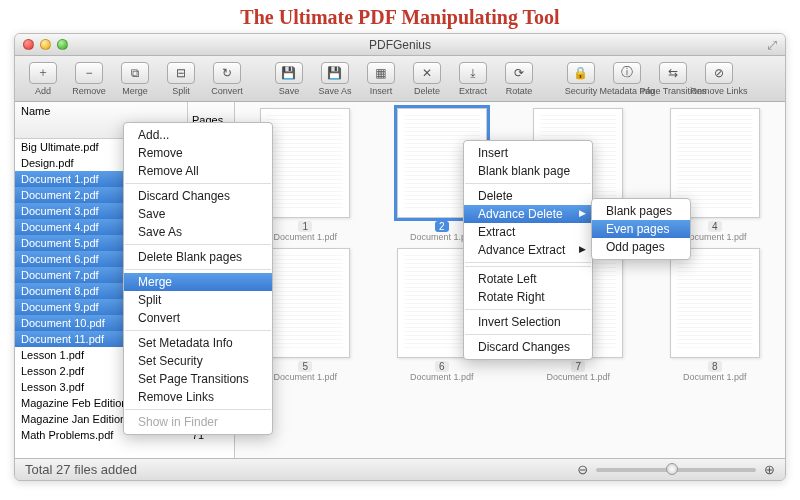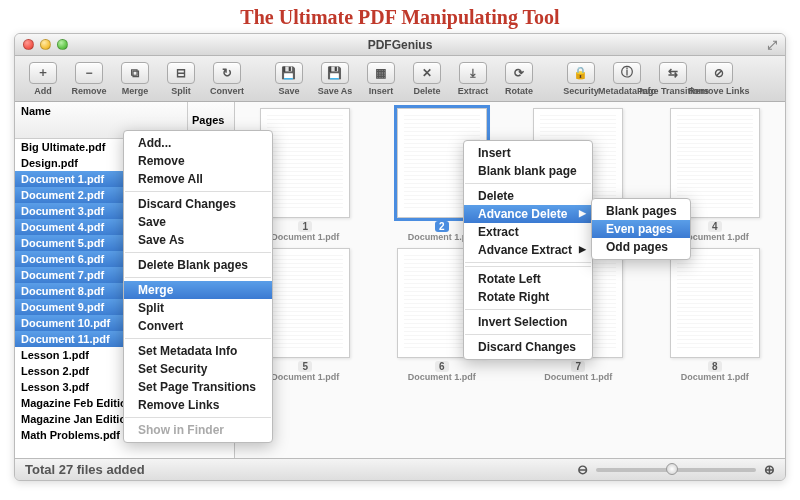--- a/index.html
+++ b/index.html
@@ -1,18 +1,18 @@
 <!DOCTYPE html>
 <html><head>
 <meta charset="utf-8">
 <style>
   * { box-sizing: border-box; margin: 0; padding: 0; font-family: "Lucida Grande", Arial, sans-serif; }
   body { background: #fff; width: 800px; height: 500px; overflow: hidden; position: relative; }
   .tagline { text-align: center; color: #c0392b; font-family: "Comic Sans MS", cursive; font-weight: bold; font-size: 20px; padding: 6px 0 4px; }
-  .window { margin: 0 14px 14px; border: 1px solid #bbb; border-radius: 6px; background: #ececec; height: 448px; box-shadow: 0 2px 8px rgba(0,0,0,0.15); overflow: hidden; display: flex; flex-direction: column; font-weight: bold; }
+  .window { margin: 0 14px 14px; border: 1px solid #bbb; border-radius: 6px; background: #ececec; height: 448px; box-shadow: 0 2px 8px rgba(0,0,0,0.15); overflow: hidden; display: flex; flex-direction: column; }
   .titlebar { height: 22px; background: linear-gradient(#f7f7f7,#d8d8d8); border-bottom: 1px solid #b5b5b5; display: flex; align-items: center; position: relative; }
   .traffic { display: flex; gap: 6px; margin-left: 8px; }
   .dot { width: 11px; height: 11px; border-radius: 50%; border: 0.5px solid rgba(0,0,0,0.2); }
   .dot.red{background:radial-gradient(circle at 35% 30%,#ff9a92,#f45c52 60%,#d43 100%);}
   .dot.yellow{background:radial-gradient(circle at 35% 30%,#ffe9a6,#f7c440 60%,#d9a420 100%);}
   .dot.green{background:radial-gradient(circle at 35% 30%,#b8f0a6,#66c84d 60%,#4aa838 100%);}
   .wintitle { position:absolute; left:0; right:0; text-align:center; font-size:12px; color:#444; }
   .fullscreen-icon { position:absolute; right:8px; font-size:12px; color:#888; }
   .toolbar { height: 46px; background: linear-gradient(#f0f0f0,#d6d6d6); border-bottom:1px solid #b0b0b0; display:flex; align-items:center; padding: 0 6px; gap:2px; }
   .tbtn { display:flex; flex-direction:column; align-items:center; justify-content:center; width:44px; }
@@ -271,21 +271,21 @@
           <div class="thumb">
             <div class="page">
               <div class="txt"></div>
             </div>
             <div class="pagenum">8</div>
             <div class="docnm">Document 1.pdf</div>
           </div>
         </div>
     </div>
 
-    <div class="menu" id="menu1" style="left:108px; top:28px; width:150px;">
+    <div class="menu" id="menu1" style="left:108px; top:20px; width:150px;">
         <div class="mi">Add...</div>
         <div class="mi">Remove</div>
         <div class="mi">Remove All</div>
         <div class="mdiv"></div>
         <div class="mi">Discard Changes</div>
         <div class="mi">Save</div>
         <div class="mi">Save As</div>
         <div class="mdiv"></div>
         <div class="mi">Delete Blank pages</div>
         <div class="mdiv"></div>

